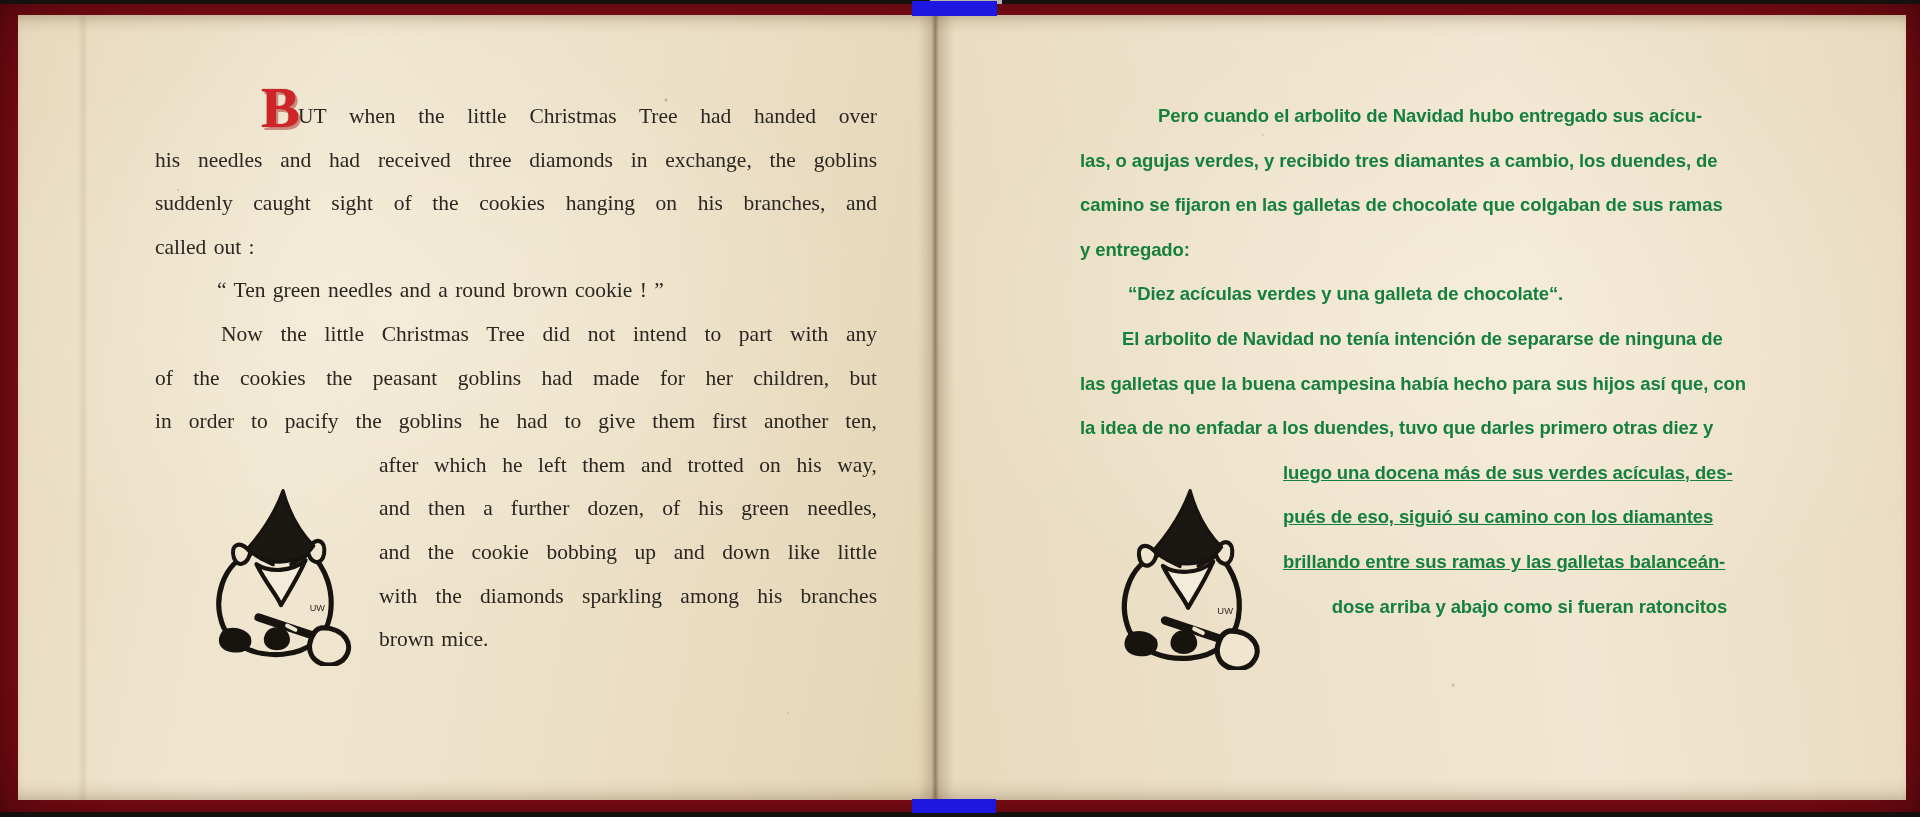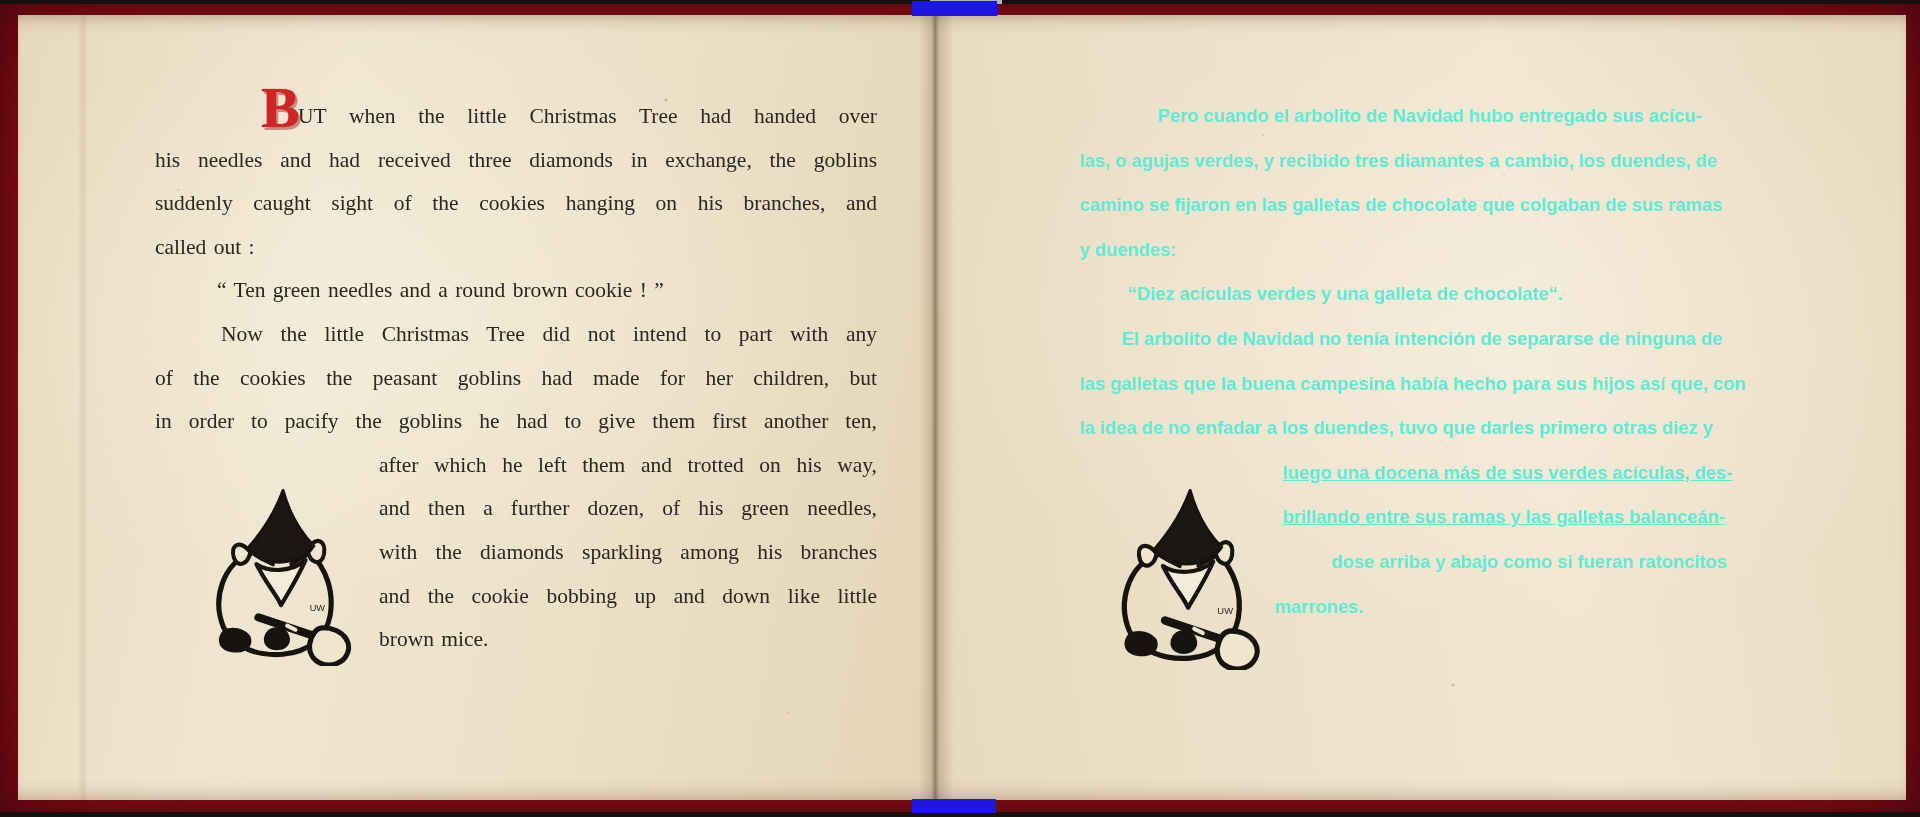--- a/index.html
+++ b/index.html
@@ -49,21 +49,21 @@
   .ind-quote{padding-left:62px;}
   .ind-now{padding-left:66px;}
   .wrap-l{padding-left:224px;}
   .dropcap{position:absolute;left:106px;top:-17px;height:60px;line-height:60px;
     font-size:58px;font-weight:bold;color:#cf2528;
     text-shadow:2.5px 2.5px 0 rgba(165,25,25,.45), 0 0 1px #8e1414;}
 
   
   .lines-right{position:absolute;left:1080px;top:94px;width:700px;z-index:4;
     font-family:"Liberation Sans","DejaVu Sans",sans-serif;font-weight:700;
-    font-size:18.5px;color:#5eead4;letter-spacing:-0.1px;}
+    font-size:18.5px;color:#15803d;letter-spacing:-0.1px;}
   .sl{position:relative;height:44.6px;line-height:44.6px;white-space:nowrap;}
   .ind-pero{padding-left:78px;}
   .ind-diez{padding-left:48px;}
   .ind-el{padding-left:42px;}
   .wrap-r{padding-left:203px;text-decoration:underline;}
   .wrap-r2{padding-left:199px;text-align:center;}
   .wrap-r3{padding-left:195px;}
 
   
   .illus{position:absolute;z-index:4;}
@@ -93,38 +93,38 @@
     </div>
     <div class="tl just">his needles and had received three diamonds in exchange, the goblins</div>
     <div class="tl just">suddenly caught sight of the cookies hanging on his branches, and</div>
     <div class="tl">called out :</div>
     <div class="tl ind-quote">“ Ten green needles and a round brown cookie ! ”</div>
     <div class="tl just ind-now">Now the little Christmas Tree did not intend to part with any</div>
     <div class="tl just">of the cookies the peasant goblins had made for her children, but</div>
     <div class="tl just">in order to pacify the goblins he had to give them first another ten,</div>
     <div class="tl just wrap-l">after which he left them and trotted on his way,</div>
     <div class="tl just wrap-l">and then a further dozen, of his green needles,</div>
+    <div class="tl just wrap-l">and the cookie bobbing up and down like little</div>
     <div class="tl just wrap-l">with the diamonds sparkling among his branches</div>
-    <div class="tl just wrap-l">and the cookie bobbing up and down like little</div>
     <div class="tl wrap-l">brown mice.</div>
   </div>
 
   <div class="lines-right">
     <div class="sl ind-pero">Pero cuando el arbolito de Navidad hubo entregado sus acícu-</div>
     <div class="sl">las, o agujas verdes, y recibido tres diamantes a cambio, los duendes, de</div>
     <div class="sl">camino se fijaron en las galletas de chocolate que colgaban de sus ramas</div>
-    <div class="sl">y duendes:</div>
+    <div class="sl">y entregado:</div>
     <div class="sl ind-diez">“Diez acículas verdes y una galleta de chocolate“.</div>
     <div class="sl ind-el">El arbolito de Navidad no tenía intención de separarse de ninguna de</div>
     <div class="sl">las galletas que la buena campesina había hecho para sus hijos así que, con</div>
     <div class="sl">la idea de no enfadar a los duendes, tuvo que darles primero otras diez y</div>
     <div class="sl wrap-r">luego una docena más de sus verdes acículas, des-</div>
+    <div class="sl wrap-r">pués de eso, siguió su camino con los diamantes</div>
     <div class="sl wrap-r">brillando entre sus ramas y las galletas balanceán-</div>
     <div class="sl wrap-r2">dose arriba y abajo como si fueran ratoncitos</div>
-    <div class="sl wrap-r3">marrones.</div>
   </div>
 
   <svg width="0" height="0" style="position:absolute">
     <defs>
       <g id="goblin">
 
         <path d="M56,66 C30,74 18,110 30,138 C40,158 64,166 88,164 C112,162 130,148 134,126 C138,102 130,80 114,64" fill="none" stroke="#17130e" stroke-width="5" stroke-linecap="round"></path>
 
         <path d="M56,64 C46,52 36,56 40,70 C44,80 54,76 56,64 Z" fill="#f0e6d0" stroke="#17130e" stroke-width="4"></path>
         <path d="M112,62 C120,48 130,52 128,66 C126,78 114,76 112,62 Z" fill="#f0e6d0" stroke="#17130e" stroke-width="4"></path>

